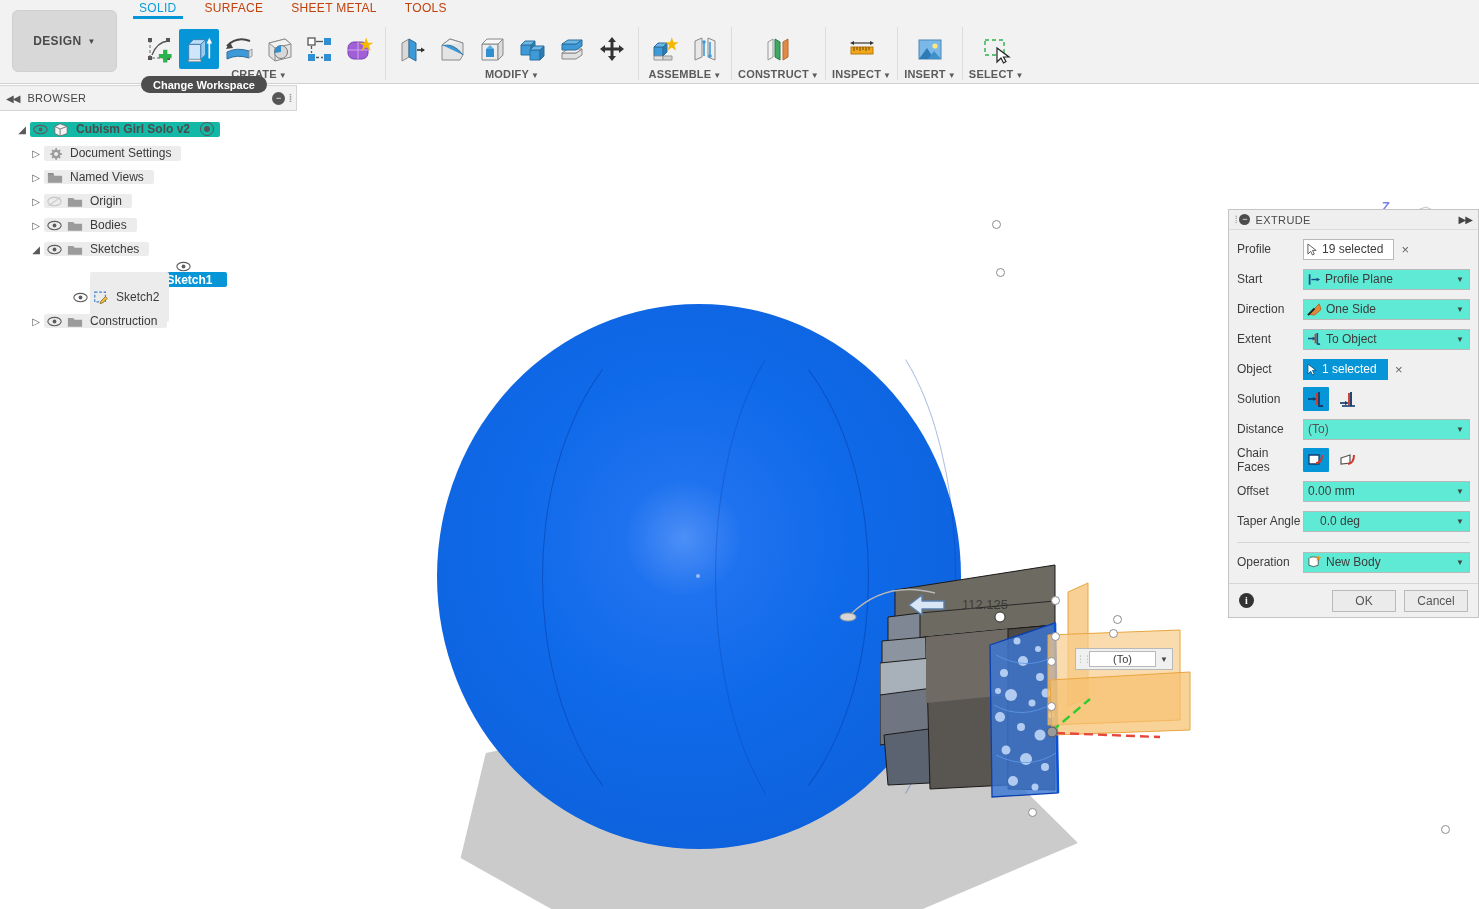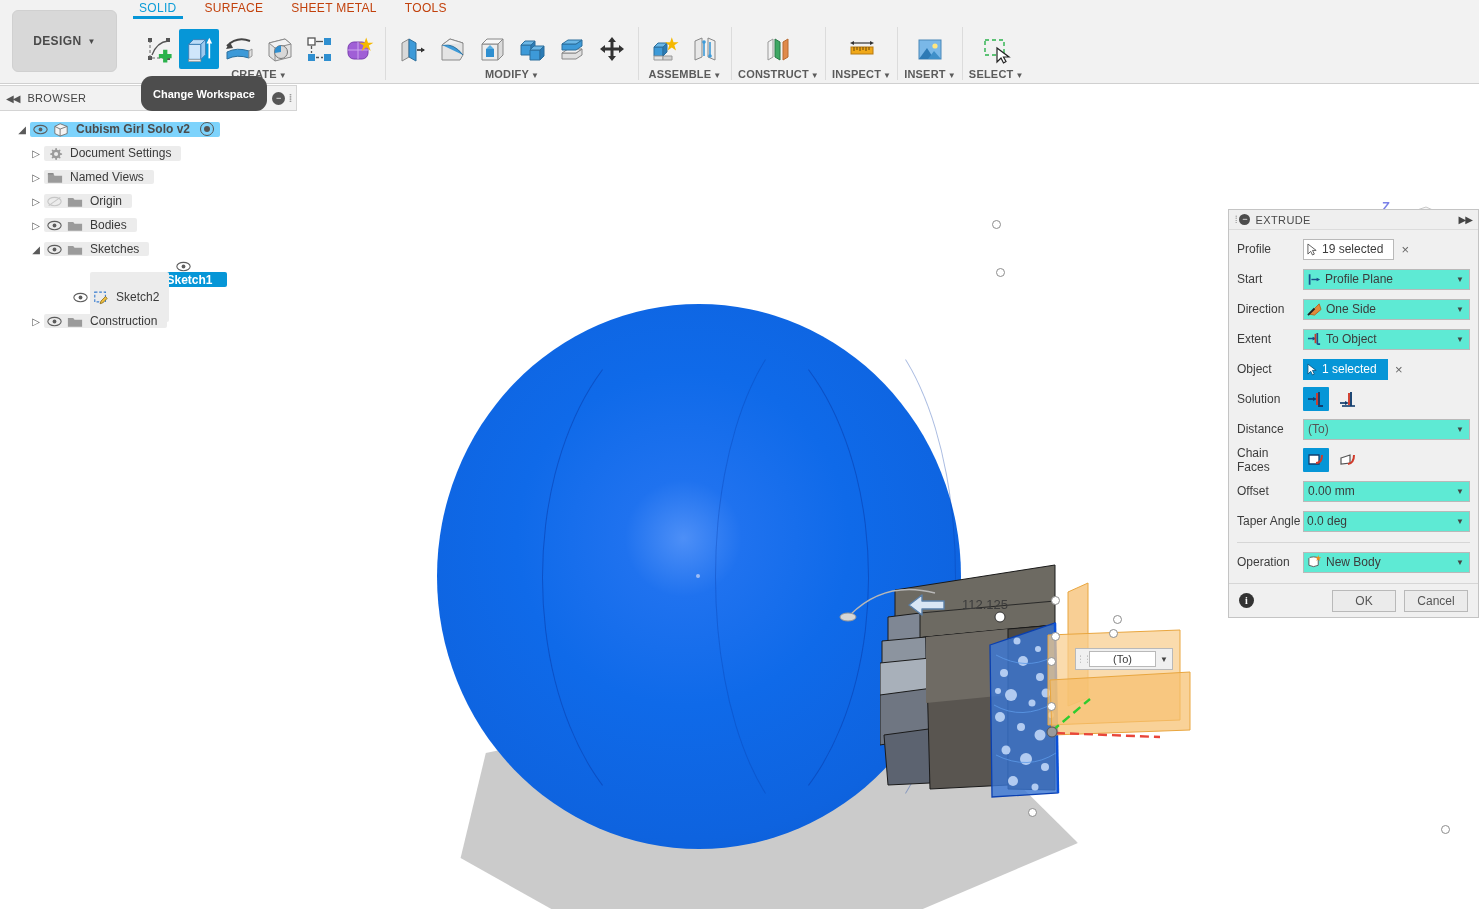--- a/index.html
+++ b/index.html
@@ -55,21 +55,21 @@
   }
   .grp-label .caret { font-size:8px; margin-left:2px; }
   .tbtn {
     width:40px; height:40px; display:flex; align-items:center; justify-content:center;
     cursor:pointer; border-radius:2px;
   }
   .tbtn.sel { background:#0696d7; }
 
   
   #tooltip {
-    position:absolute; left:141px; top:76px; height:35px;
+    position:absolute; left:141px; top:76px; height:17px;
     padding:0 12px; background:#4d4d4d; color:#fff; border-radius:11px;
     font-size:11px; font-weight:bold; display:flex; align-items:center;
     z-index:40; white-space:nowrap;
   }
 
   
   #browser {
     position:absolute; left:0; top:85px; width:297px; height:auto;
     z-index:20;
   }
@@ -92,21 +92,21 @@
     cursor:pointer; white-space:nowrap;
   }
   .node .arrow {
     width:16px; text-align:center; color:#5a5a5a; font-size:10px; flex:none;
   }
   .node .eye { width:20px; display:flex; justify-content:center; flex:none; }
   .node .ico { width:22px; display:flex; justify-content:center; flex:none; }
   .node .rowbg {
     display:flex; align-items:center; background:#ececec; border-radius:2px; padding-right:6px;
   }
-  .node.root .rowbg { background:#7dd3fc; }
+  .node.root .rowbg { background:#14b8a6; }
   .node .radio {
     width:14px; height:14px; border-radius:50%; border:1.5px solid #555;
     display:flex; align-items:center; justify-content:center; margin-left:6px; flex:none;
   }
   .node .radio i { width:6px; height:6px; border-radius:50%; background:#555; display:block; }
 
   
   #viewport { position:absolute; left:0; top:85px; width:1479px; height:824px; background:#fff; z-index:1; }
 
   #sphere {
@@ -865,21 +865,21 @@
       <span class="elabel">Offset</span>
       <span class="esel">
         <span class="etext" style="margin-left:1px;">0.00 mm</span>
         <span class="edrop">▼</span>
       </span>
     </div>
 
     <div class="erow">
       <span class="elabel">Taper Angle</span>
       <span class="esel">
-        <span class="etext" style="margin-left:0;">0.0 deg</span>
+        <span class="etext" style="margin-left:13px;">0.0 deg</span>
         <span class="edrop">▼</span>
       </span>
     </div>
 
     <div class="edivider"></div>
 
     <div class="erow">
       <span class="elabel">Operation</span>
       <span class="esel">
         <svg width="15" height="14" viewBox="0 0 16 15">

